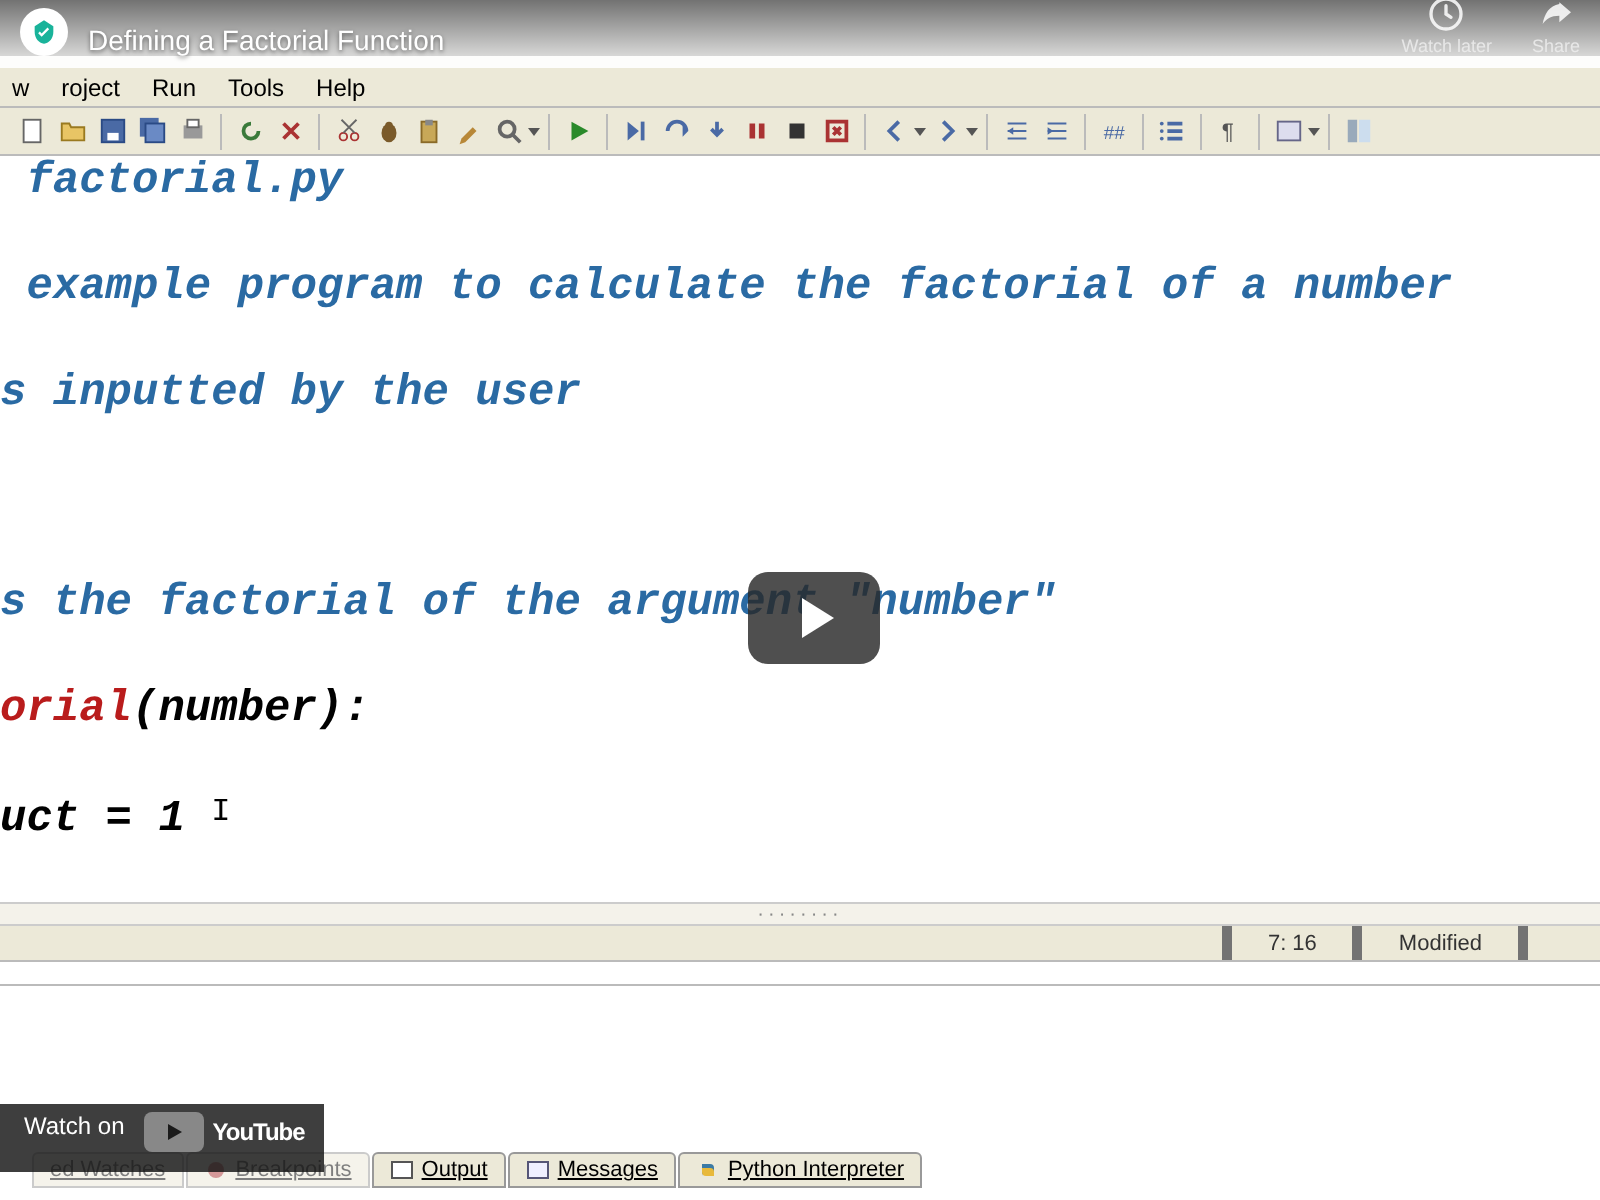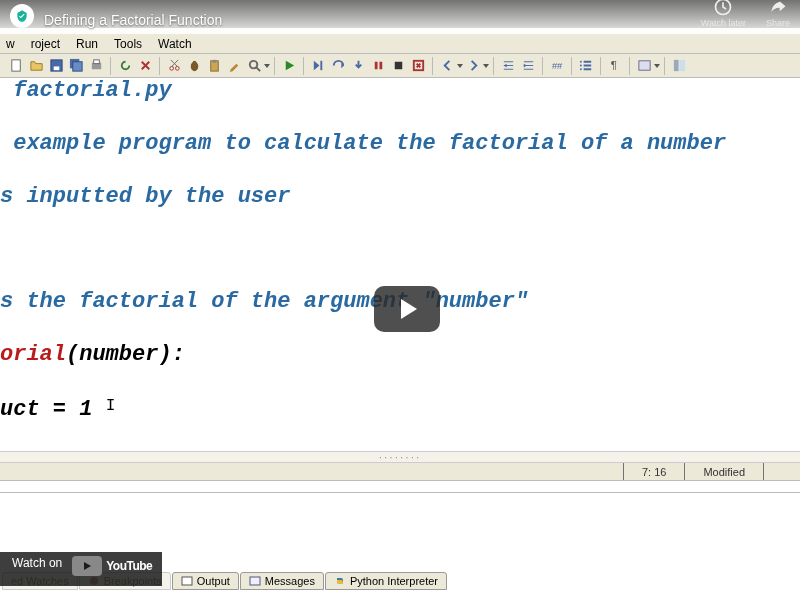--- a/index.html
+++ b/index.html
@@ -37,25 +37,25 @@
 .bi { color:#6a3a9c; }
 .op { color:#000;font-style:italic; }
 
 
 .caret { display:inline-block; width:1px; height:20px; position:relative; }
 .caret::after { content:'I'; font-style:normal; font-weight:normal; color:#000; font-size:16px; position:absolute; top:2px; }
 
 
 .dots { position:absolute; top:451px; left:0; right:0; height:12px; text-align:center; font-size:10px; color:#888; letter-spacing:2px; border-top:1px solid #ccc; border-bottom:1px solid #ccc; background:#f4f2ea; z-index:6; }
 .status { position:absolute; top:463px; left:0; right:0; height:18px; background:#ece9d8; border-bottom:1px solid #bbb; display:flex; justify-content:flex-end; align-items:center; font-size:11px; z-index:6; }
-.status .cell { border-left:1px solid #737373; padding:0 18px; height:100%; display:flex; align-items:center; color:#333; }
+.status .cell { border-left:5px solid #737373; padding:0 18px; height:100%; display:flex; align-items:center; color:#333; }
 .below { position:absolute; top:481px; left:0; right:0; height:12px; border-bottom:1px solid #bbb; background:#fff; z-index:6; }
 
 
-.tabs { position:absolute; bottom:6px; left:0; right:0; height:22px; display:flex; align-items:flex-start; padding-left:2px; gap:0; z-index:7; }
+.tabs { position:absolute; bottom:6px; left:0; right:0; height:22px; display:flex; align-items:flex-end; padding-left:16px; gap:0; z-index:7;text-decoration:underline; }
 .tab { background:#ece9d8; border:1px solid #999; border-top-left-radius:3px; border-top-right-radius:3px; padding:2px 8px; font-size:11px; margin-right:1px; display:flex; align-items:center; gap:4px; }
 .tab svg, .tab .ticon { width:12px; height:12px; }
 .tab.faded { opacity:0.5; }
 
 
 .play-btn { position:absolute; top:286px; left:374px; width:66px; height:46px; background:rgba(40,40,40,0.82); border-radius:10px; display:flex; align-items:center; justify-content:center; z-index:25; cursor:pointer; }
 .play-btn::after { content:''; border-left:16px solid #fff; border-top:10px solid transparent; border-bottom:10px solid transparent; margin-left:4px; }
 
 
 .watch-on { position:absolute; bottom:14px; left:0; height:34px; background:rgba(20,20,20,0.82); color:#fff; display:flex; align-items:flex-start; padding:4px 10px 0 12px; font-size:12px; z-index:28; cursor:pointer; }
@@ -89,21 +89,21 @@
       <span>Share</span>
     </div>
   </div>
 </div>
 
 <div class="menubar">
   <span class="mi">w</span>
   <span class="mi">roject</span>
   <span class="mi">Run</span>
   <span class="mi">Tools</span>
-  <span class="mi">Watch</span>
+  <span class="mi">Help</span>
 </div>
 
 <div class="toolbar">
   <div class="tb">
       <svg viewBox="0 0 16 16">
         <rect x="3" y="2" width="9" height="12" fill="#fff" stroke="#666"></rect>
       </svg>
     </div>
   <div class="tb">
       <svg viewBox="0 0 16 16">

